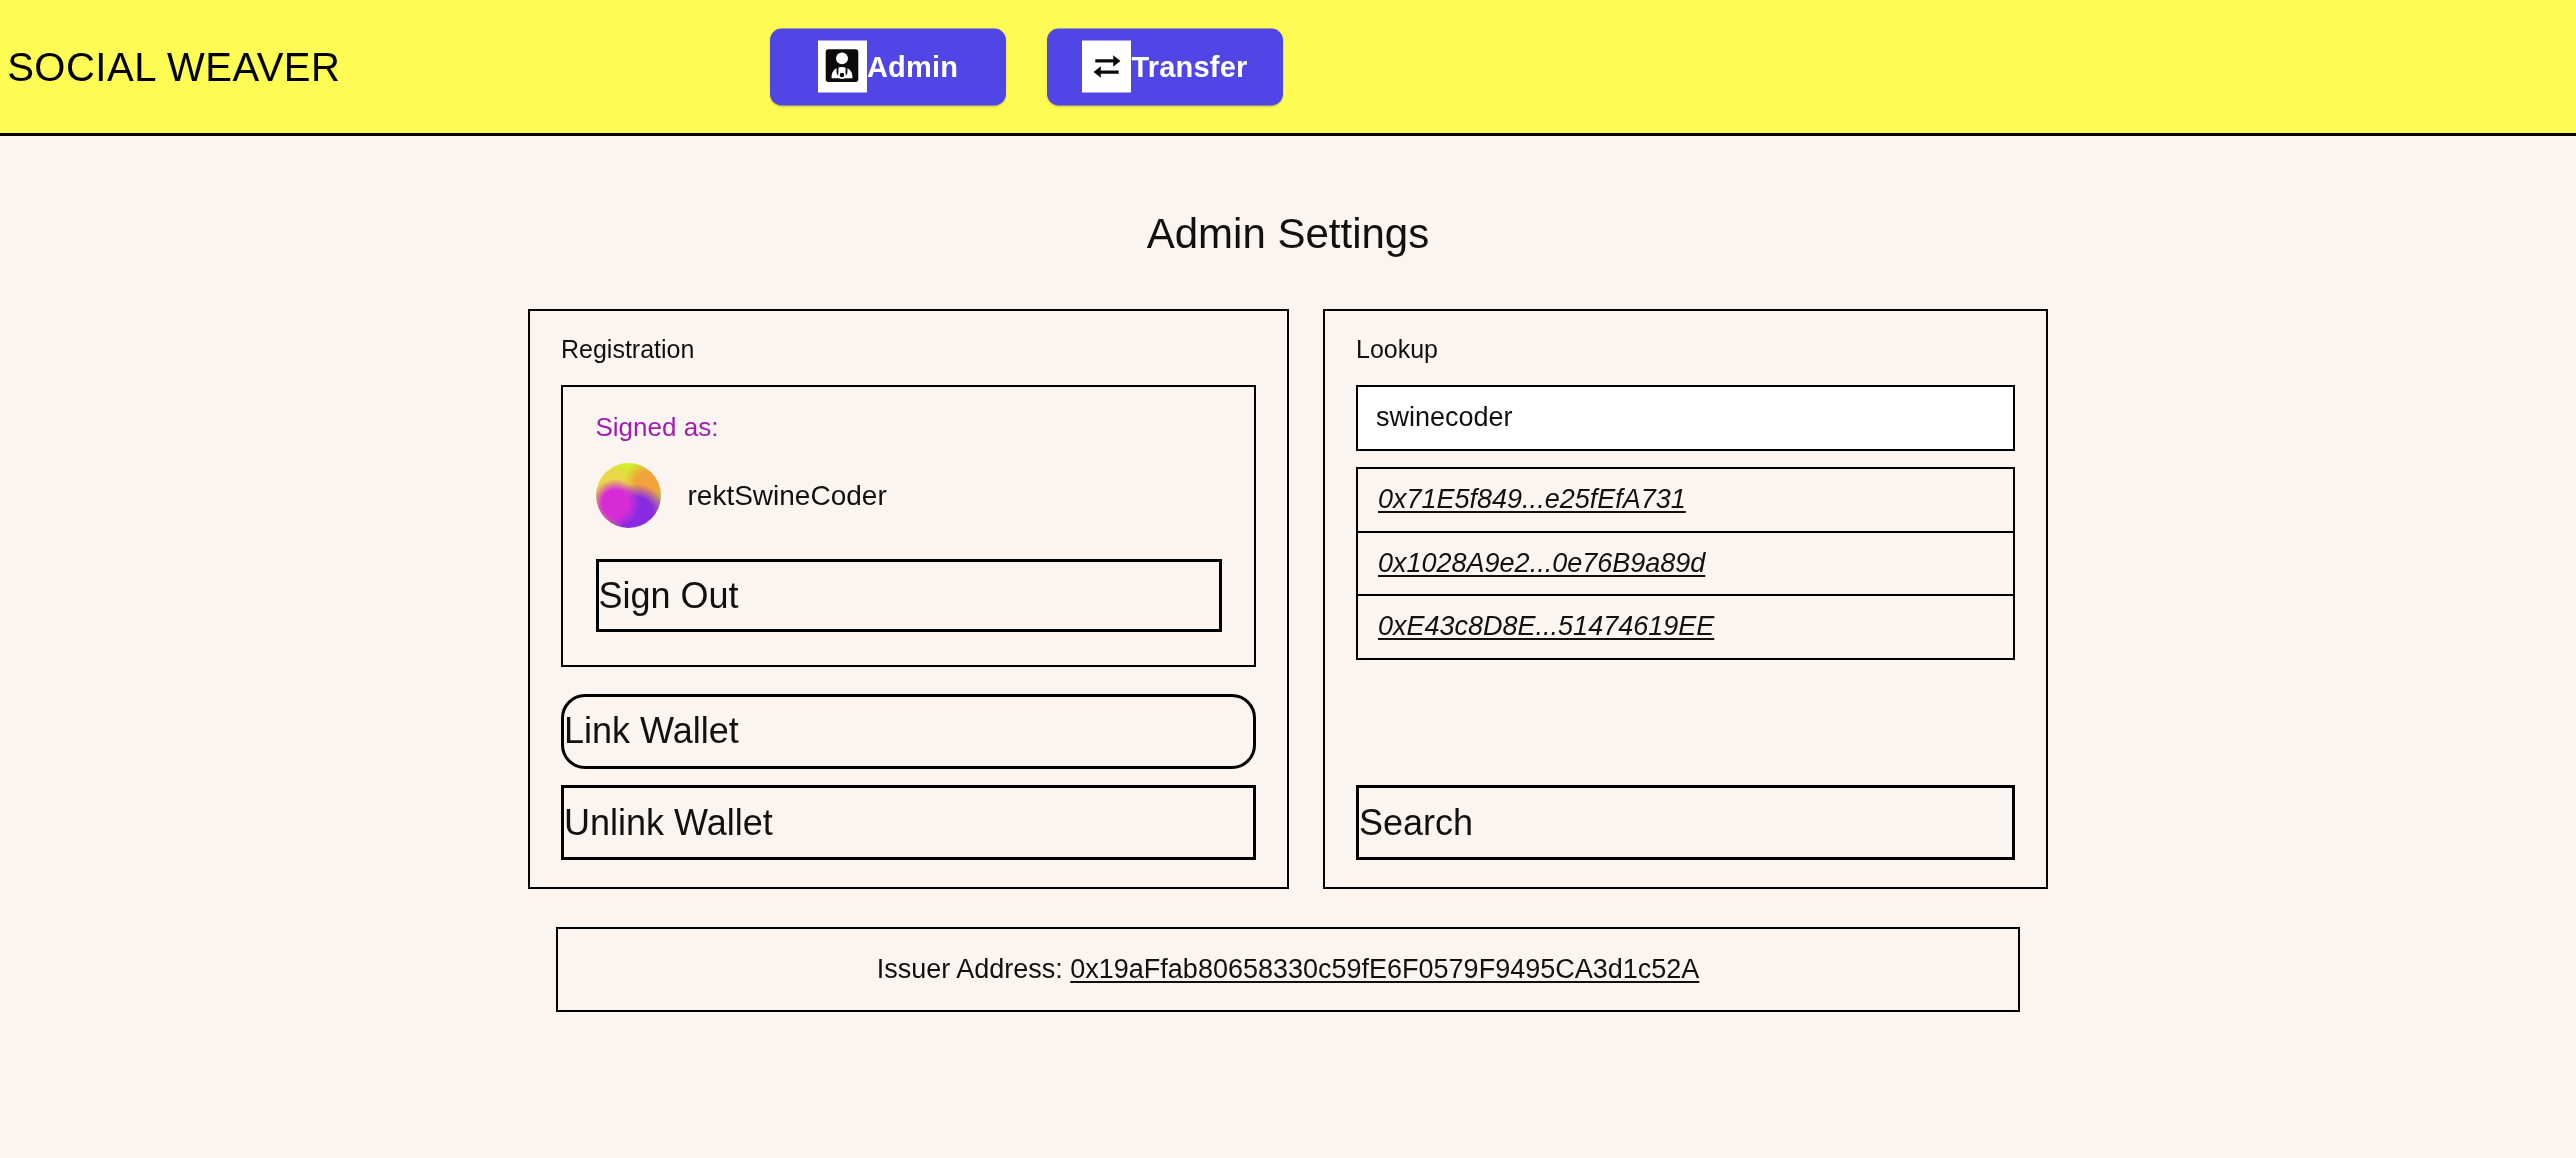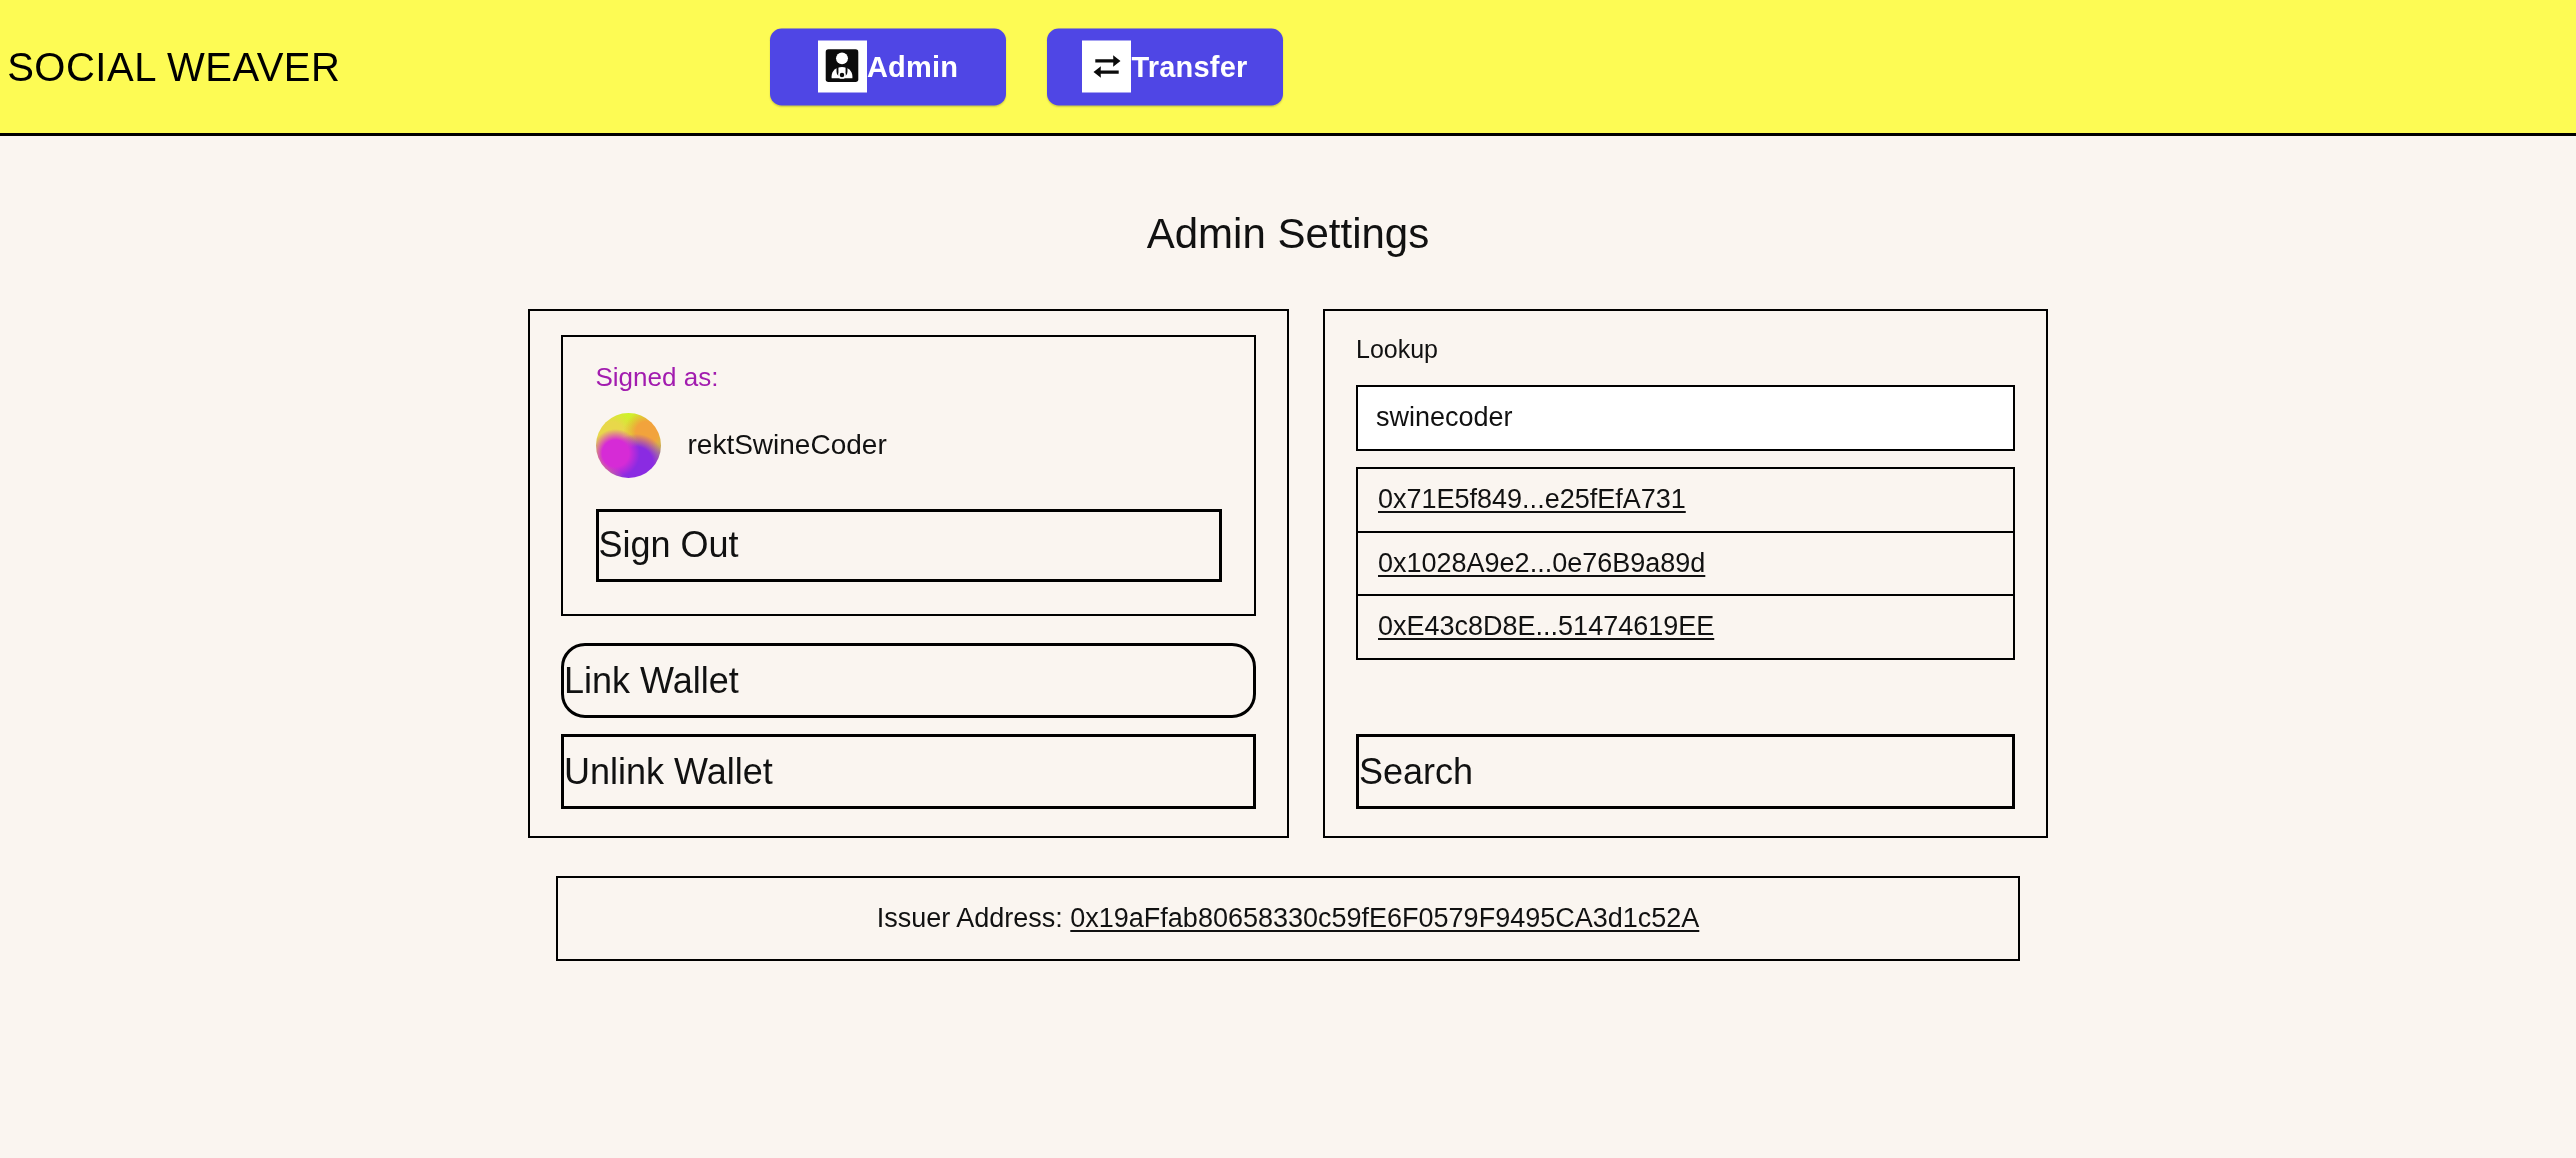--- a/index.html
+++ b/index.html
@@ -295,20 +295,21 @@
   .results {
     border: 2.7px solid #000000;
     border-bottom: none;
     margin-bottom: 0;
   }
 
   .result-row {
     border-bottom: 2.7px solid #000000;
     padding: 15.3px 20px;
     cursor: pointer;
+    font-style: italic;
   }
 
   .result-link {
     font-size: 27px;
     color: #111111;
     text-decoration: underline;
     text-underline-offset: 2.7px;
     white-space: nowrap;
   }
 
@@ -371,20 +372,21 @@
 
 </div>
 
 <div class="main">
 
   <div class="page-title">Admin Settings</div>
 
   <div class="panels">
 
     <div class="panel panel-registration">
+      <div class="panel-label">Registration</div>
 
       <div class="signed-box">
         <div class="signed-label">Signed as:</div>
 
         <div class="identity-row">
           <span class="pig-avatar"></span>
           <span class="username">rektSwineCoder</span>
         </div>
 
         <button class="btn-outline btn-signout">Sign Out</button>

